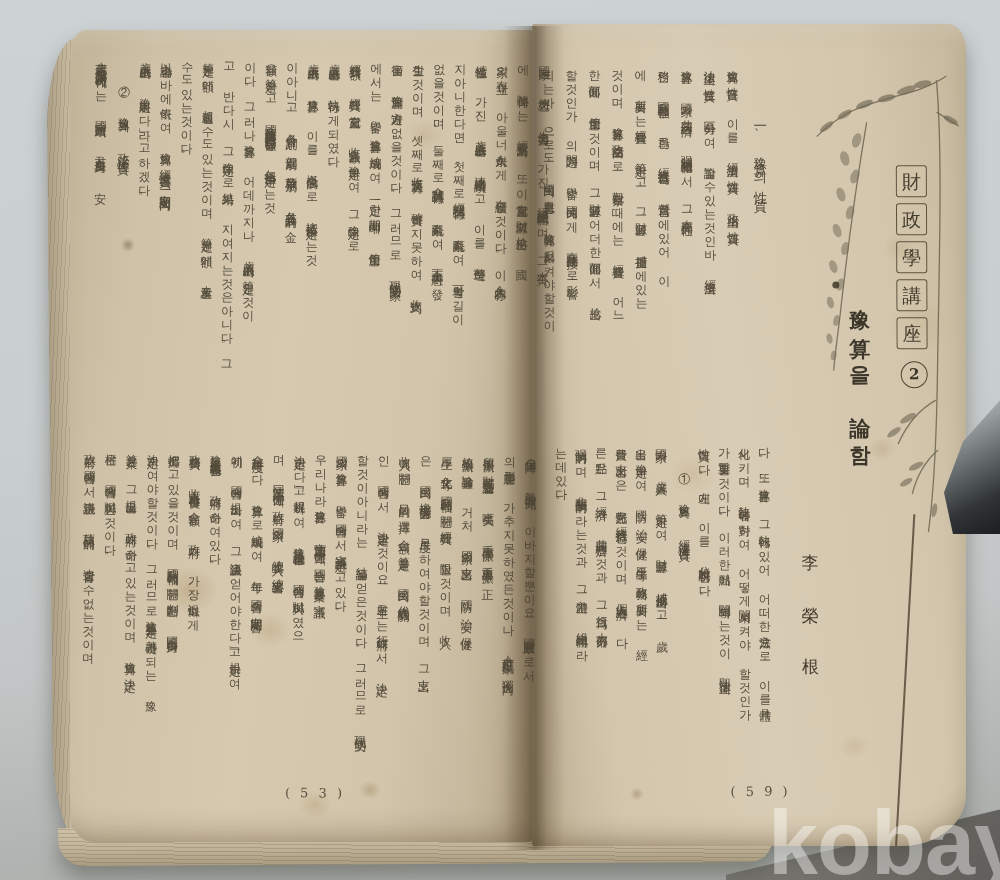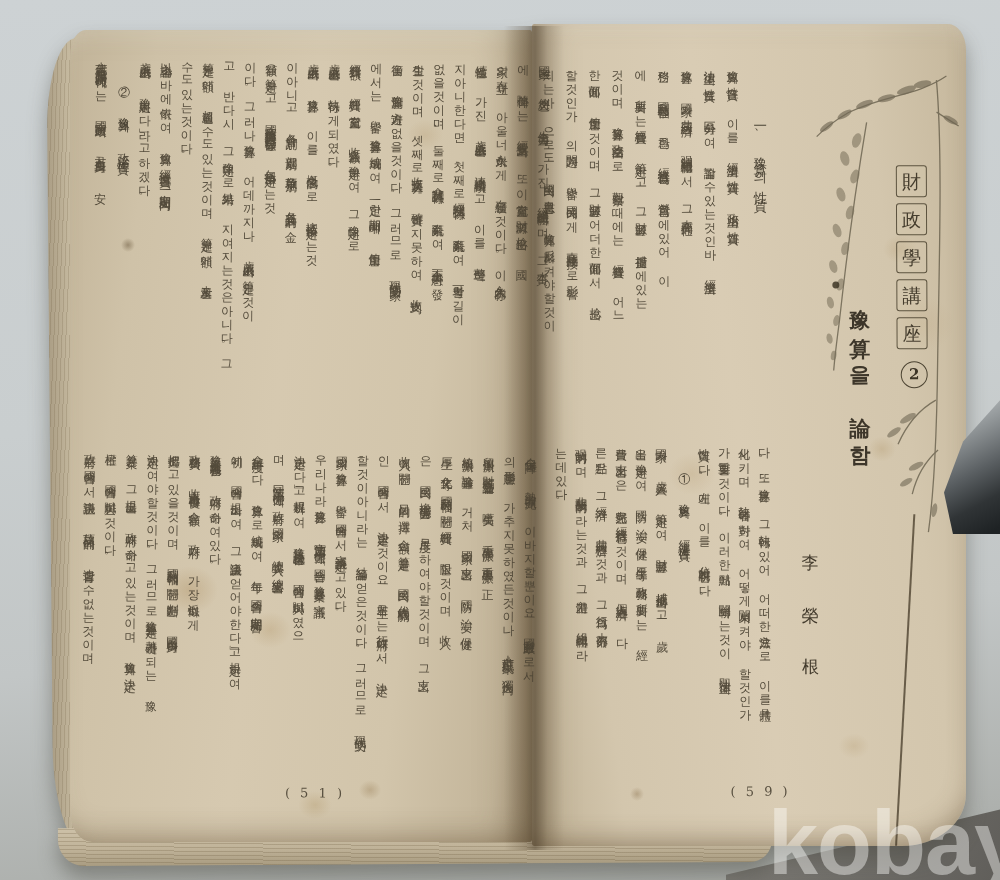--- a/index.html
+++ b/index.html
@@ -257,20 +257,20 @@
         <p>初에 國會에提出하여 그議決을얻어야한다」고規定하여</p>
         <p>豫算案提出義務를 政府에命하여있다。</p>
         <p>政務費의 收入支出種目및金額은 政府가 가장近似하게</p>
         <p>把握하고있을것이며 國利民福에關한判斷은 國民自身이</p>
         <p>決定지여야할것이다。그러므로豫算算定의基礎가되는 豫</p>
         <p>算案은 그提出을 政府에命하고있는것이며 豫算의決定</p>
         <p>權은 國會에賦與한것이다。</p>
         <p>政府는國會에서議決한 款項目的에 違背할수없는것이며</p>
       </div>
 
-      <div class="pagenum pn-left">( 5 1 )</div>
+      <div class="pagenum pn-left">( 5 3 )</div>
     </div>
   </div>
 
   <div class="metal"></div>
 
   <div class="watermark">kobay</div>
 </div>
 
 </body></html>

